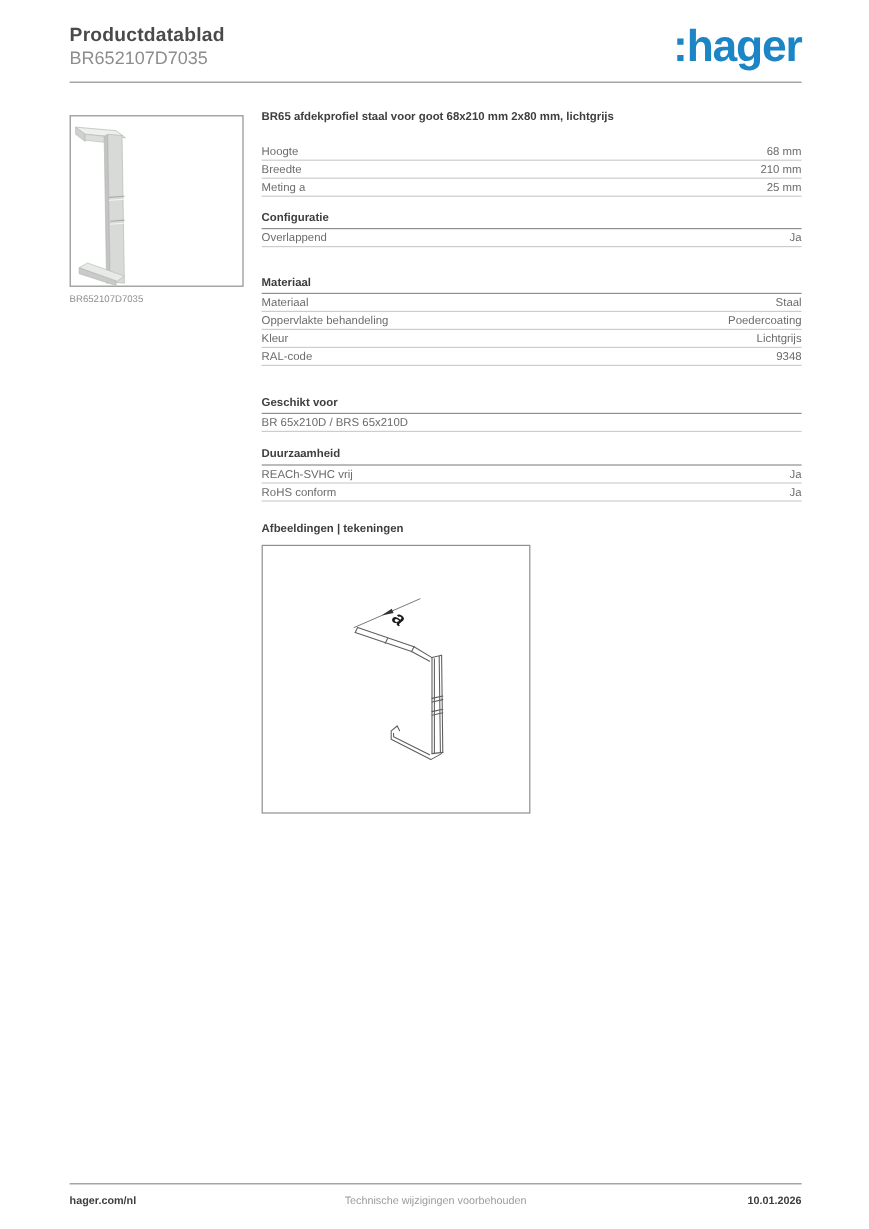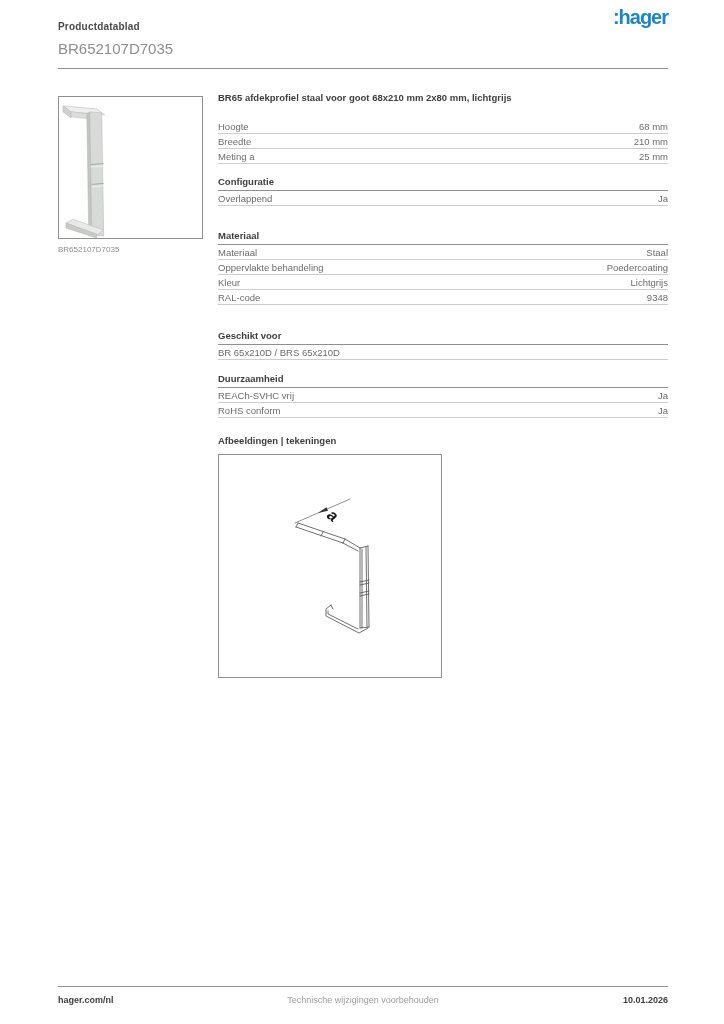--- a/index.html
+++ b/index.html
@@ -4,23 +4,23 @@
 <style>
   * { margin:0; padding:0; box-sizing:border-box; }
   html,body { background:#fff; }
   body {
     width:724px; height:1024px; position:relative; overflow:hidden;
     font-family:"Liberation Sans","DejaVu Sans",sans-serif; color:#666;
   }
   .page { position:absolute; inset:0; background:#ffffff; }
 
   
-  .doc-title { position:absolute; left:58px; top:21px; font-size:10px; font-weight:bold; color:#4a4a4a; letter-spacing:.2px; }
+  .doc-title { position:absolute; left:58px; top:21px; font-size:16px; font-weight:bold; color:#4a4a4a; letter-spacing:.2px; }
   .doc-sub   { position:absolute; left:58px; top:40px; font-size:15px; color:#8d8d8d; }
-  .logo      { position:absolute; right:56px; top:6px; font-size:20px; font-weight:bold; color:#1c85c6; letter-spacing:-1px; }
+  .logo      { position:absolute; right:56px; top:18px; font-size:37px; font-weight:bold; color:#1c85c6; letter-spacing:-1px; }
   .header-rule { position:absolute; left:58px; width:610px; top:68px; border-top:1.5px solid #8f8f8f; }
 
   
   .photo-box { position:absolute; left:58px; top:96px; width:145px; height:143px; border:1px solid #8f8f8f; background:#fff; }
   .photo-box svg { width:100%; height:100%; display:block; }
   .photo-caption { position:absolute; left:58px; top:245px; font-size:8px; color:#8d8d8d; }
 
   
   .main { position:absolute; left:218px; top:92px; width:450px; }
   .product-title { font-size:9.5px; line-height:11px; font-weight:bold; color:#3e3e3e; }

